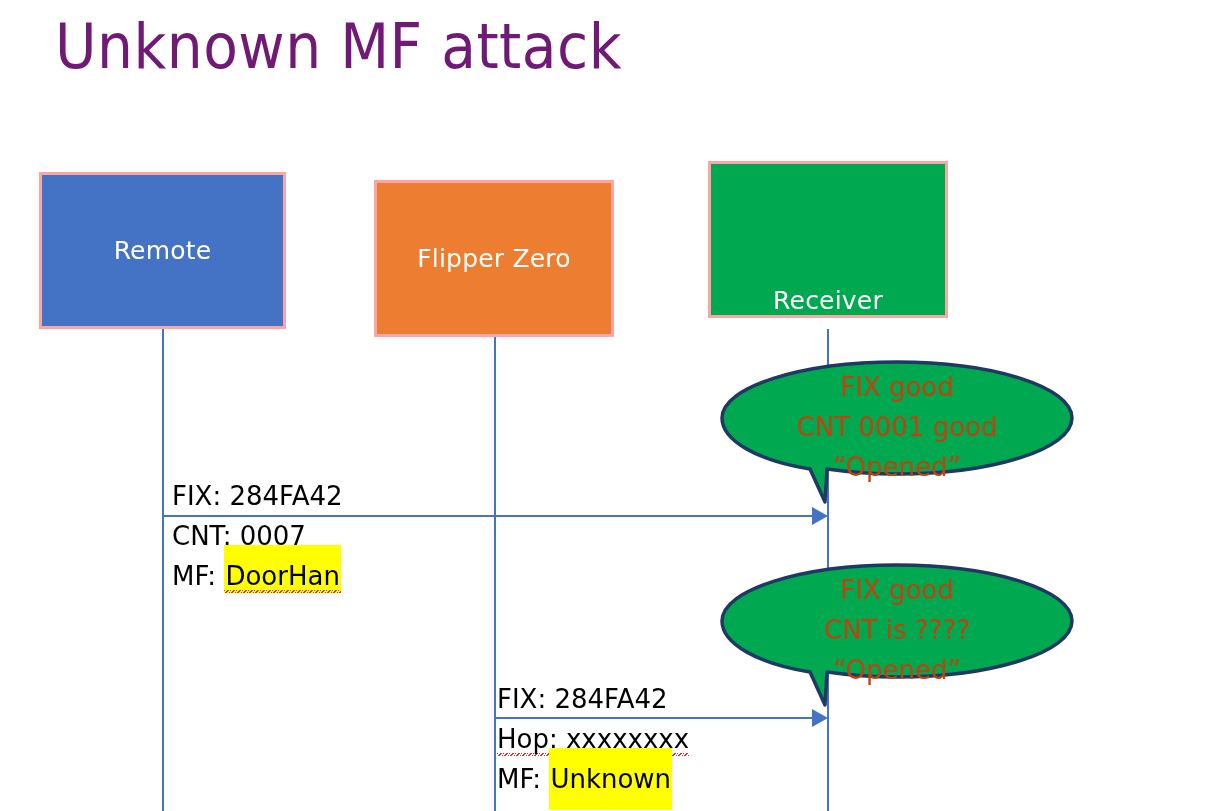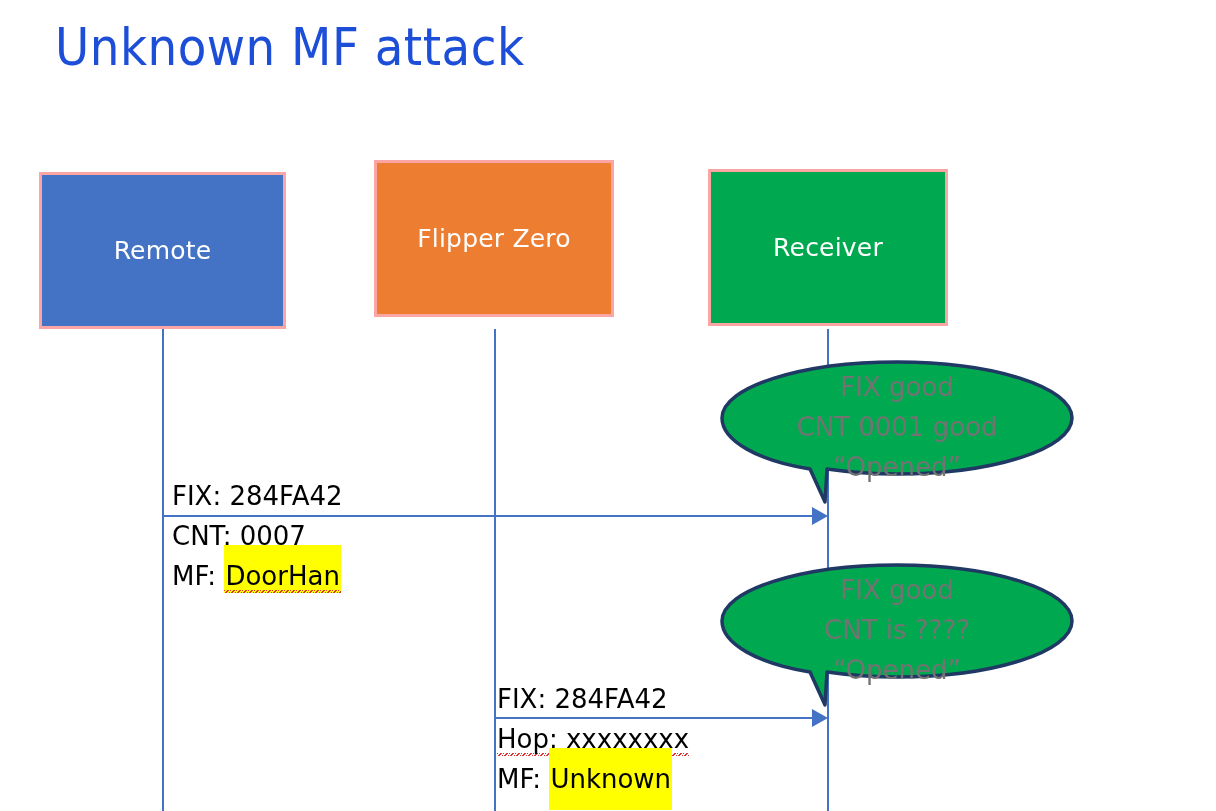--- a/index.html
+++ b/index.html
@@ -23,26 +23,26 @@
     height: 811px;
     background: #ffffff;
   }
 
   
   .slide-title {
     position: absolute;
     left: 55px;
     top: 6px;
     font-family: "DejaVu Sans Condensed", "DejaVu Sans", "Liberation Sans", sans-serif;
-    font-size: 52px;
+    font-size: 63px;
     font-weight: 300;
     font-stretch: condensed;
     letter-spacing: 0.5px;
     line-height: 82px;
-    color: #1d4ed8;
+    color: #701a75;
     white-space: nowrap;
   }
 
   
   .lifeline {
     position: absolute;
     width: 2px;
     background: #4472C4;
   }
 
@@ -54,22 +54,22 @@
     display: flex;
     align-items: center;
     justify-content: center;
     color: #ffffff;
     font-size: 25px;
     font-weight: 400;
     letter-spacing: 0.2px;
     font-family: "DejaVu Sans", "Liberation Sans", sans-serif;
   }
   #actor-remote  { left: 39px;  top: 172px; width: 247px; height: 157px; background: #4472C4; }
-  #actor-flipper { left: 374px; top: 160px; width: 240px; height: 157px; background: #ED7D31; }
-  #actor-receiver{ left: 708px; top: 169px; width: 240px; height: 157px; background: #00A94F; }
+  #actor-flipper { left: 374px; top: 180px; width: 240px; height: 157px; background: #ED7D31; }
+  #actor-receiver{ left: 708px; top: 161px; width: 240px; height: 157px; background: #00A94F; align-items: flex-end; }
 
   
   .msg-line {
     position: absolute;
     height: 2px;
     background: #4472C4;
   }
   .msg-arrow {
     position: absolute;
     width: 0; height: 0;
@@ -104,21 +104,21 @@
   
   .bubble {
     position: absolute;
   }
   .bubble svg { position: absolute; left: 0; top: 0; overflow: visible; }
   .bubble-text {
     position: absolute;
     left: 0;
     width: 100%;
     text-align: center;
-    color: #737373;
+    color: #c2410c;
     font-size: 26px;
     line-height: 40px;
     font-family: "DejaVu Sans", "Liberation Sans", sans-serif;
     pointer-events: none;
   }
   .bubble-text .line { display: block; }
 </style>
 </head>
 <body>
 

